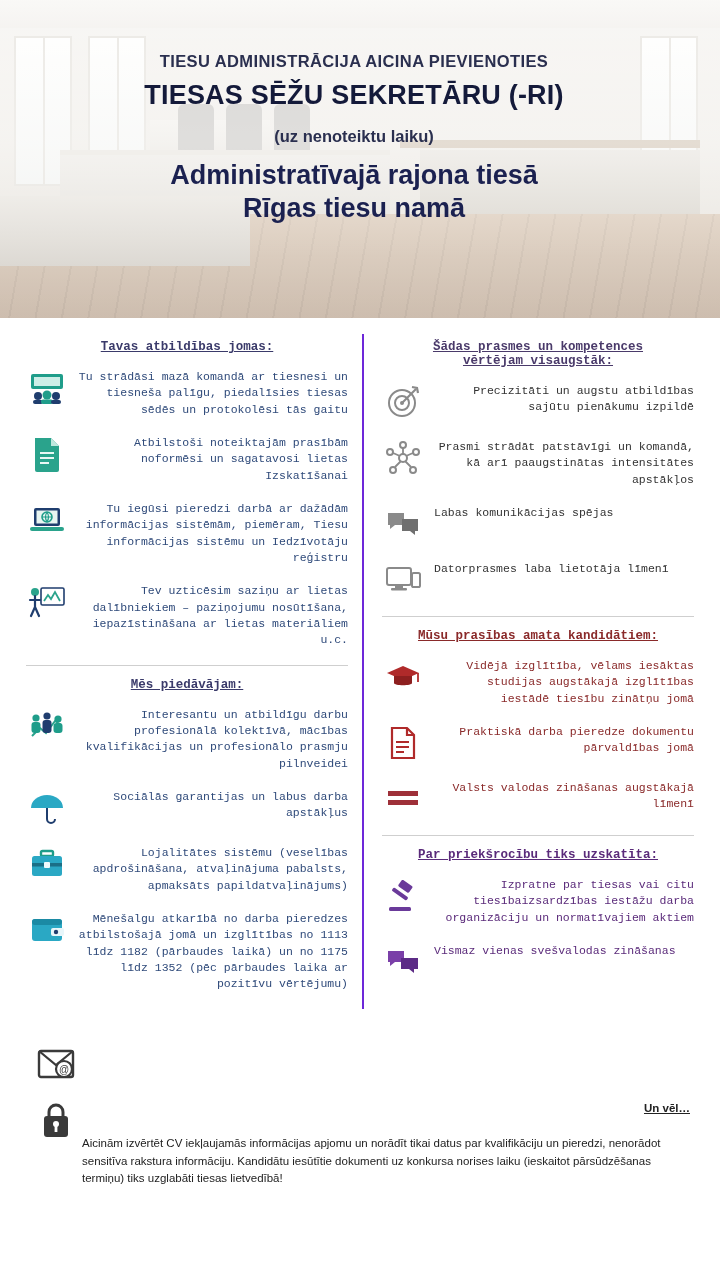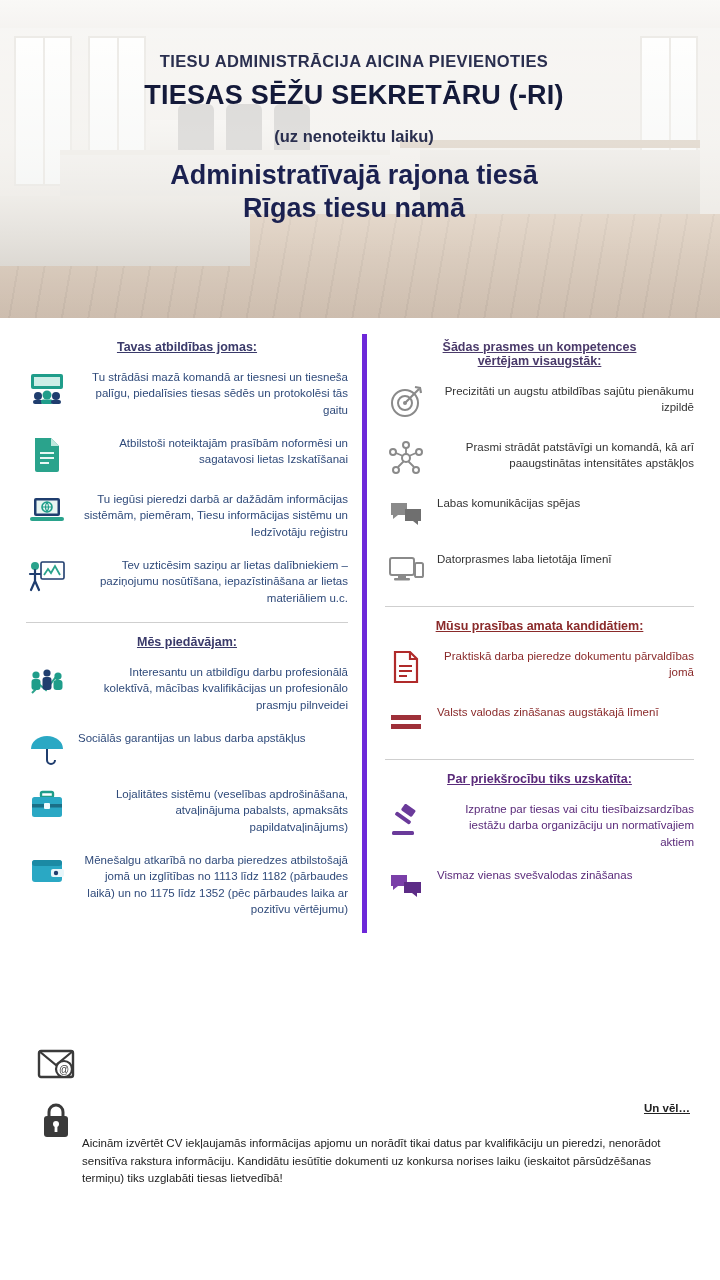--- a/index.html
+++ b/index.html
@@ -98,27 +98,28 @@
   }
   .hero-line4 {
     font-size:27px; font-weight:bold; color:#1b2150; line-height:1.24;
   }
 
   
   .content {
     position:relative;
     width:720px;
     padding:16px 26px 0 26px;
+    font-family:Liberation Mono, monospace;
   }
   .cols {
     display:flex;
     width:668px;
   }
   .col-left { width:336px; padding-right:14px; }
-  .col-right { width:332px; padding-left:18px; border-left:5px solid #6d28d9; }
+  .col-right { width:332px; padding-left:18px; border-left:2px solid #6d28d9; }
 
   .sec-title {
     text-align:center;
     font-size:12.5px;
     font-weight:bold;
     color:#3a3a6a;
     text-decoration:underline;
     margin:6px 0 14px 0;
   }
   .sec-title.rt { color:#4a3a6a; }
@@ -364,20 +365,30 @@
           </svg>
         </div>
         <div class="txt">Datorprasmes laba lietotāja līmenī</div>
       </div>
 
       <hr class="hr">
 
       <div class="right-bottom">
         <div class="sec-title" style="color:#8a2a2a">Mūsu prasības amata kandidātiem:</div>
 
+        <div class="item">
+          <div class="ico">
+            <svg width="36" height="30" viewBox="0 0 36 30">
+              <path d="M18 4 L34 11 L18 18 L2 11 Z" fill="#b02a2a"></path>
+              <path d="M9 14 v7 c0 3 18 3 18 0 v-7" fill="#8d1f1f"></path>
+              <path d="M33 11 v9" stroke="#b02a2a" stroke-width="1.8"></path>
+            </svg>
+          </div>
+          <div class="txt">Vidējā izglītība, vēlams iesāktas studijas augstākajā izglītības iestādē tiesību zinātņu jomā</div>
+        </div>
 
         <div class="item">
           <div class="ico">
             <svg width="28" height="34" viewBox="0 0 28 34">
               <path d="M3 2 h15 l7 7 v23 H3 Z" fill="none" stroke="#b02a2a" stroke-width="2.2"></path>
               <path d="M18 2 v7 h7" fill="none" stroke="#b02a2a" stroke-width="2.2"></path>
               <rect x="7" y="15" width="13" height="2" fill="#b02a2a"></rect>
               <rect x="7" y="20" width="13" height="2" fill="#b02a2a"></rect>
               <rect x="7" y="25" width="8" height="2" fill="#b02a2a"></rect>
             </svg>

